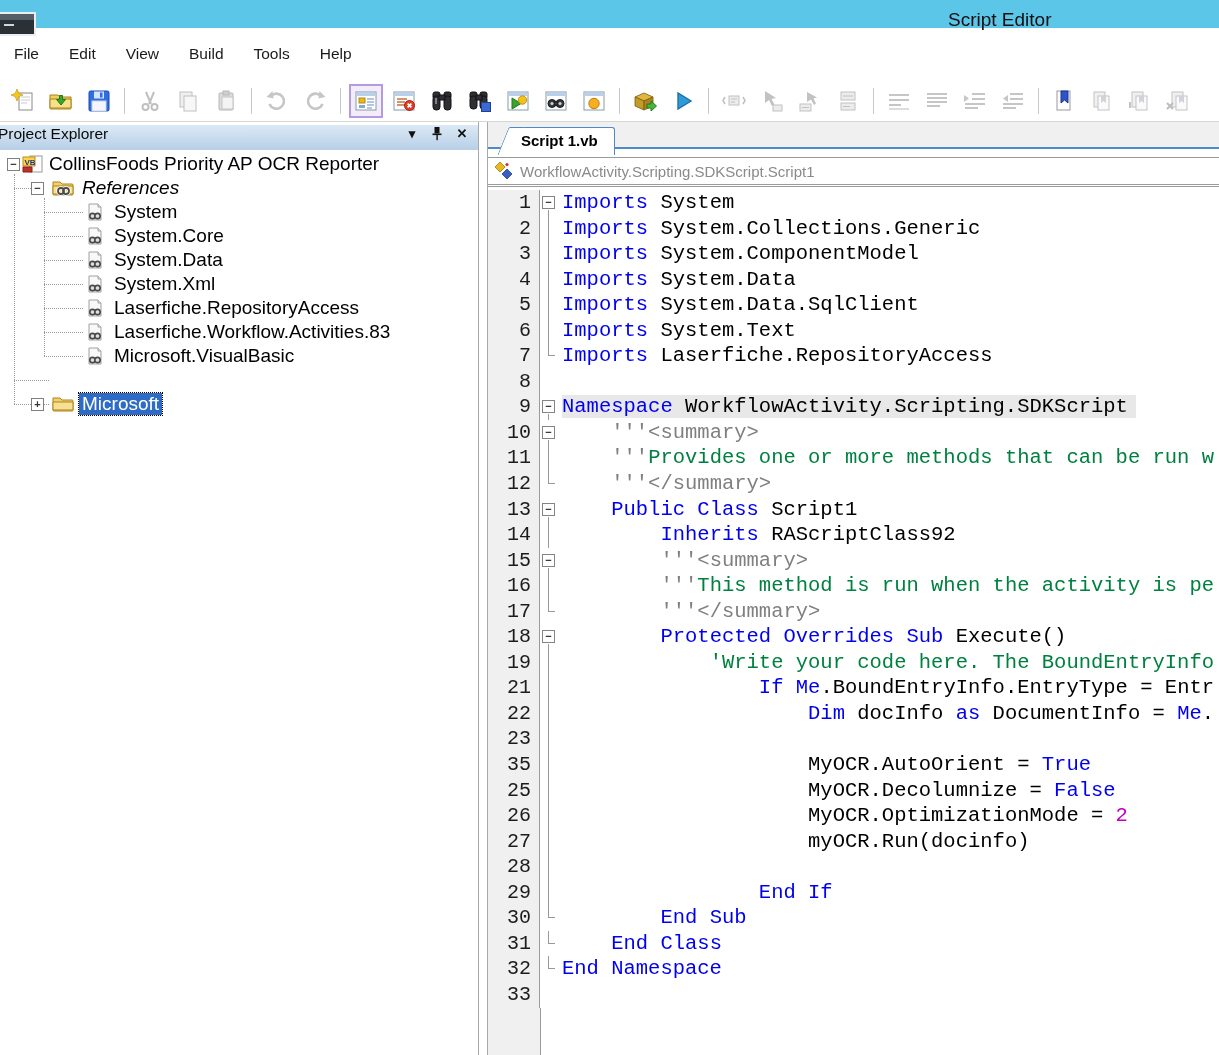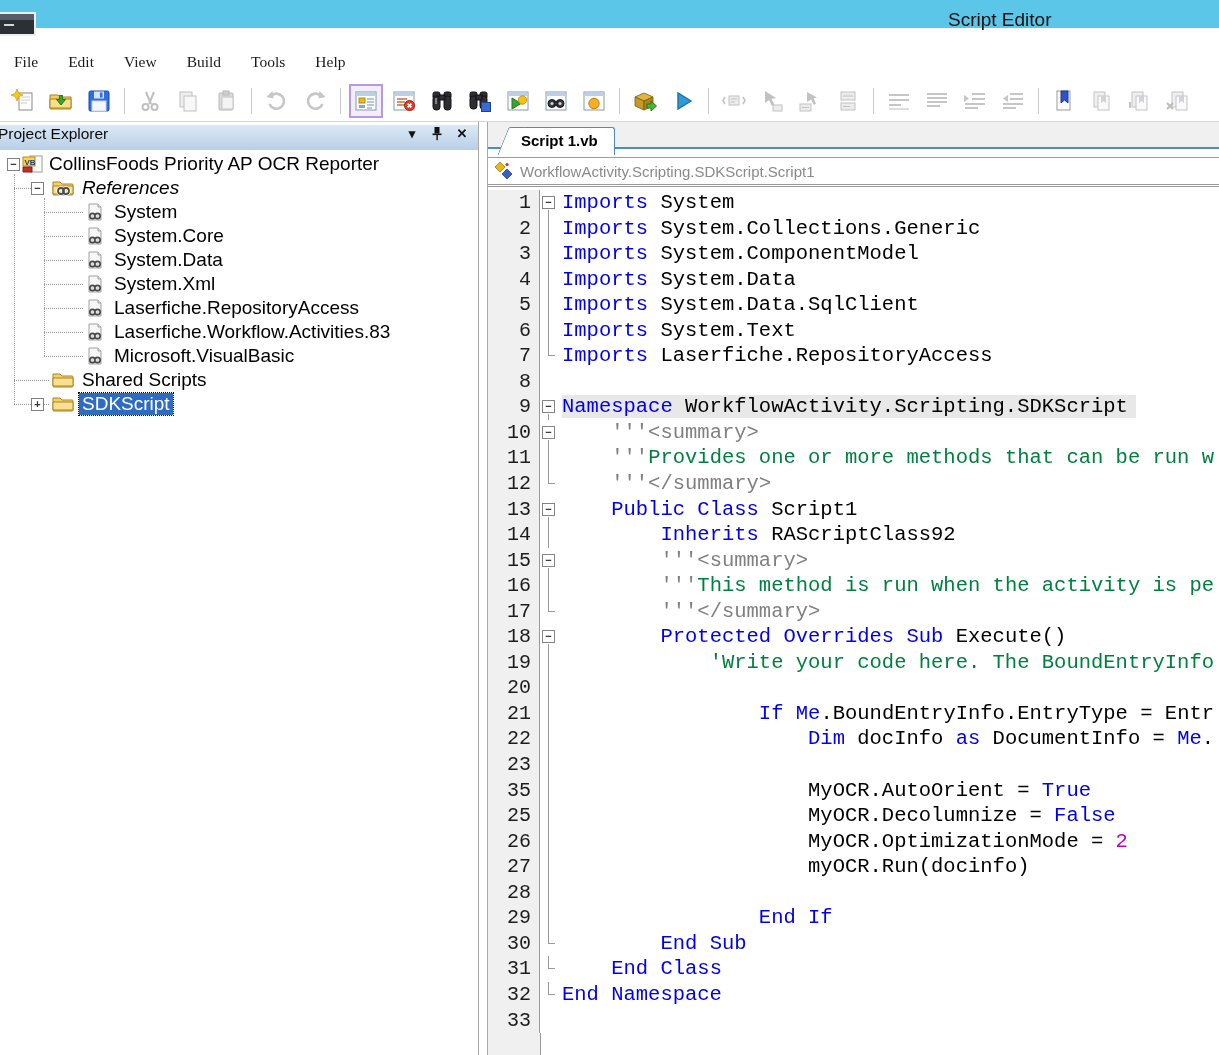--- a/index.html
+++ b/index.html
@@ -6,22 +6,22 @@
   body{width:1219px;height:1055px;position:relative;overflow:hidden;background:#fff;
        font-family:"Liberation Sans",sans-serif;-webkit-font-smoothing:antialiased;}
   
   .titlebar{position:absolute;left:0;top:0;width:1219px;height:28px;background:#5bc6e8;}
   .appicon{position:absolute;left:0;top:12px;width:36px;height:24px;background:#2b3036;
            border:2px solid #e8eef2;border-left:none;box-sizing:border-box;}
   .appicon::before{content:'';position:absolute;left:0;top:0;right:0;height:6px;background:#555d66;}
   .appicon::after{content:'';position:absolute;left:4px;top:10px;width:10px;height:2px;background:#cfd6dc;}
   .wtitle{position:absolute;left:948px;top:9px;font-size:19px;color:#101010;}
   
-  .menubar{position:absolute;left:0;top:44px;width:1219px;height:36px;background:#fff;
-           display:flex;align-items:center;padding-left:14px;box-sizing:border-box;font-family:Liberation Serif, serif;}
+  .menubar{position:absolute;left:0;top:36px;width:1219px;height:36px;background:#fff;
+           display:flex;align-items:center;padding-left:14px;box-sizing:border-box;}
   .menu-item{font-size:15.5px;color:#1a1a1a;margin-right:30px;cursor:default;}
   
   .toolbar{position:absolute;left:0;top:80px;width:1219px;height:42px;background:#fff;
            border-bottom:1px solid #d6d6d6;box-sizing:border-box;display:flex;align-items:center;padding-left:4px;}
   .tbtn{width:30px;height:30px;display:flex;align-items:center;justify-content:center;flex:none;margin:0 4px;}
   .tbtn svg{display:block;}
   .tbtn.act{background:#f2ecfb;outline:2px solid #b49be0;}
   .tsep{width:1px;height:26px;background:#c9c9c9;margin:0 6px;flex:none;}
   
   .pe{position:absolute;left:0;top:122px;width:478px;height:933px;background:#fff;}
@@ -458,34 +458,27 @@
         <span class="ticon" style="left: 86px; top: 3px;"><svg width="18" height="18" viewBox="0 0 18 18">
             <path d="M3 1h9l3 3v13H3z" fill="#f8f8f8" stroke="#a0a0a0"></path>
             <path d="M12 1v3h3" fill="#e4e4e4" stroke="#a0a0a0"></path>
             <g fill="#e0e0e0" stroke="#4c4c4c" stroke-width="1.7">
               <circle cx="6.5" cy="13" r="2.7"></circle>
               <circle cx="11.5" cy="13" r="2.7"></circle>
             </g>
           </svg></span>
         <span class="tlabel" style="left: 111px;">Microsoft.VisualBasic</span>
       </div>
-      <div class="trow" style="top: 218px;">
-        <span class="ticon" style="left: 52px; top: 3px;"><svg width="22" height="17" viewBox="0 0 22 17">
-            <path d="M1 3h7l2 2h10a1 1 0 0 1 1 1v9a1 1 0 0 1-1 1H2a1 1 0 0 1-1-1z" fill="#f2d06a" stroke="#ab8520"></path>
-            <path d="M1 7h20v8H1z" fill="#f8e092" stroke="#ab8520"></path>
-          </svg></span>
-        <span class="tlabel" style="left: 79px;">Shared Scripts</span>
-      </div>
       <div class="trow" style="top: 242px;">
         <span class="texp" style="left: 31px; top: 5.5px;">+</span>
         <span class="ticon" style="left: 52px; top: 3px;"><svg width="22" height="17" viewBox="0 0 22 17">
             <path d="M1 3h7l2 2h10a1 1 0 0 1 1 1v9a1 1 0 0 1-1 1H2a1 1 0 0 1-1-1z" fill="#f2d06a" stroke="#ab8520"></path>
             <path d="M1 7h20v8H1z" fill="#f8e092" stroke="#ab8520"></path>
           </svg></span>
-        <span class="tlabel sel" style="left: 79px;">SDKScript</span>
+        <span class="tlabel sel" style="left: 79px;">Microsoft</span>
       </div>
     </div>
 </div>
 
 <div class="split"></div>
 
 <div class="editor">
   <div class="tabstrip">
     <div class="tab">
       <span class="tab-label">Script 1.vb</span>
@@ -604,25 +597,20 @@
           <span class="fbox">−</span>
         </span>
         <span class="ct"><span class="tk-p">        </span><span class="tk-k">Protected</span><span class="tk-p"> </span><span class="tk-k">Overrides</span><span class="tk-p"> </span><span class="tk-k">Sub</span><span class="tk-p"> Execute()</span></span>
       </div>
       <div class="cl">
         <span class="ln">19</span>
         <span class="fold fm-v"></span>
         <span class="ct"><span class="tk-p">            </span><span class="tk-c">'Write your code here. The BoundEntryInfo</span></span>
       </div>
       <div class="cl">
-        <span class="ln">20</span>
-        <span class="fold fm-v"></span>
-        <span class="ct"></span>
-      </div>
-      <div class="cl">
         <span class="ln">21</span>
         <span class="fold fm-v"></span>
         <span class="ct"><span class="tk-p">                </span><span class="tk-k">If</span><span class="tk-p"> </span><span class="tk-k">Me</span><span class="tk-p">.BoundEntryInfo.EntryType = Entr</span></span>
       </div>
       <div class="cl">
         <span class="ln">22</span>
         <span class="fold fm-v"></span>
         <span class="ct"><span class="tk-p">                    </span><span class="tk-k">Dim</span><span class="tk-p"> docInfo </span><span class="tk-k">as</span><span class="tk-p"> DocumentInfo = </span><span class="tk-k">Me</span><span class="tk-p">.</span></span>
       </div>
       <div class="cl">

